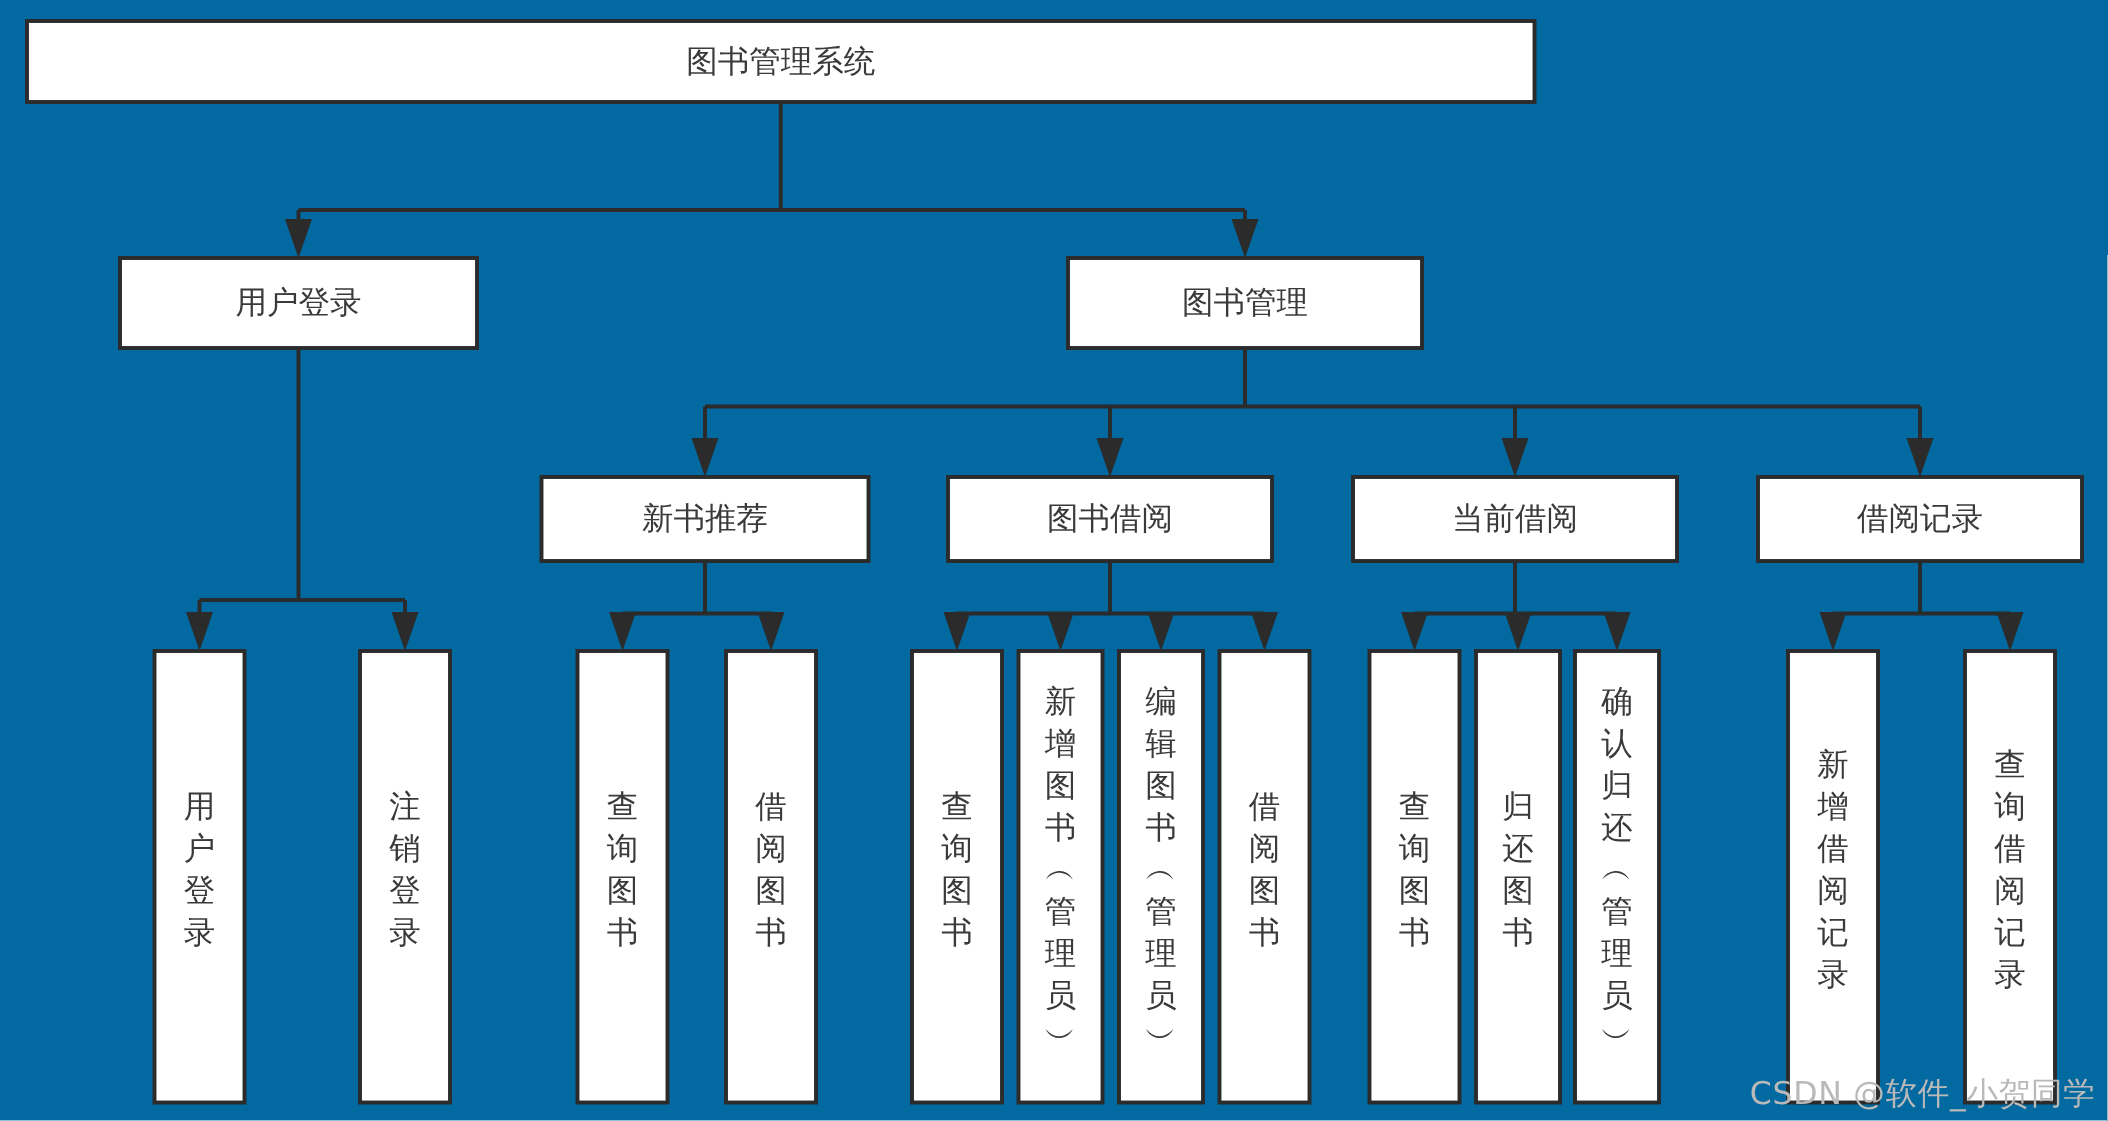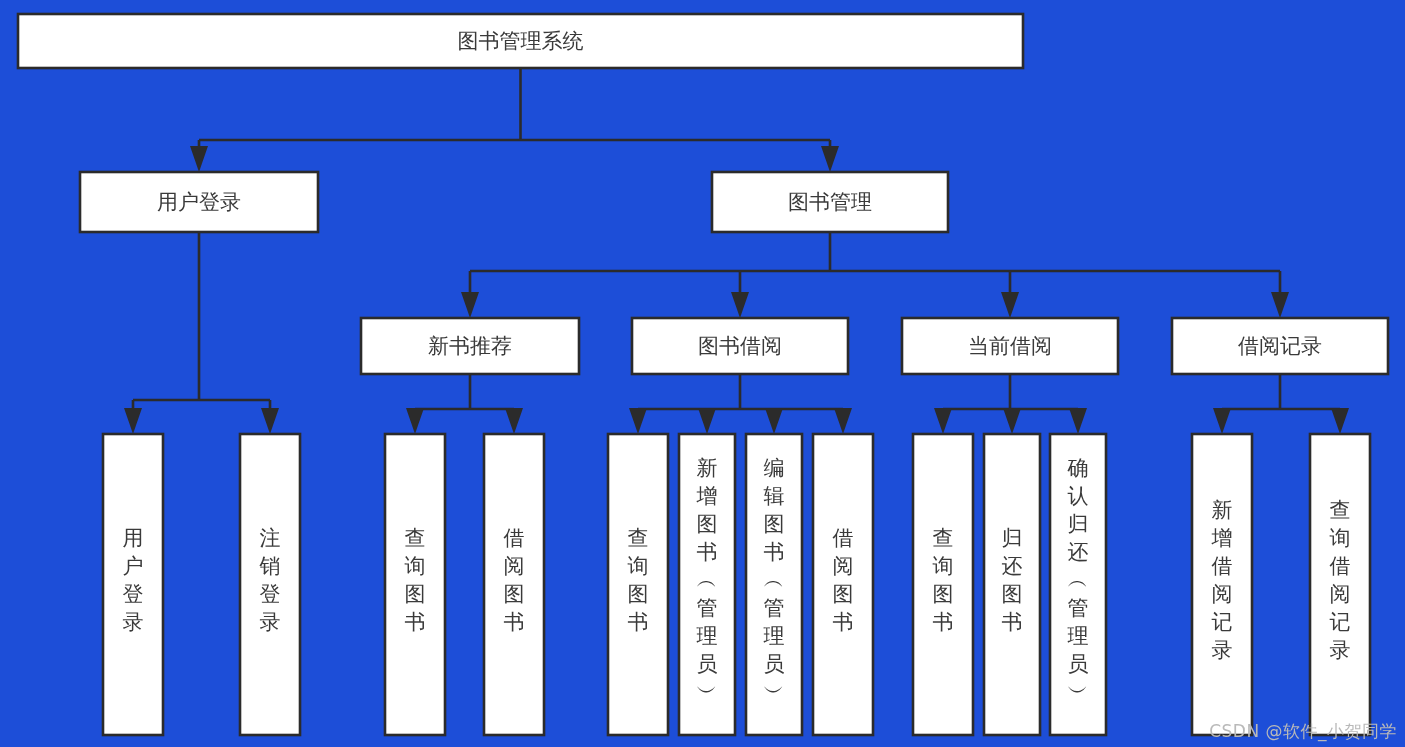--- a/index.html
+++ b/index.html
@@ -7,21 +7,21 @@
     padding: 0;
     background: #ffffff;
   }
   body {
     font-family: "DejaVu Sans", "Liberation Sans", sans-serif;
   }
   #diagram-root {
     position: relative;
     width: 1405px;
     height: 747px;
-    background: #1d4ed8;
+    background: #0369a1;
     overflow: hidden;
   }
   svg#flow-svg {
     position: absolute;
     left: 0;
     top: 0;
     width: 1405px;
     height: 747px;
     display: block;
   }
@@ -51,21 +51,21 @@
   }
   .arrow-head {
     fill: #2b2b2b;
     stroke: none;
   }
   .watermark-text {
     position: absolute;
     right: 8px;
     bottom: 4px;
     font-family: "DejaVu Sans", "Liberation Sans", sans-serif;
-    font-size: 17px;
+    font-size: 21px;
     color: #b9b9b9;
     white-space: nowrap;
     letter-spacing: 0.5px;
   }
 </style>
 </head>
 <body>
 
 <div id="diagram-root">
   <svg id="flow-svg" viewBox="0 0 1405 747">

